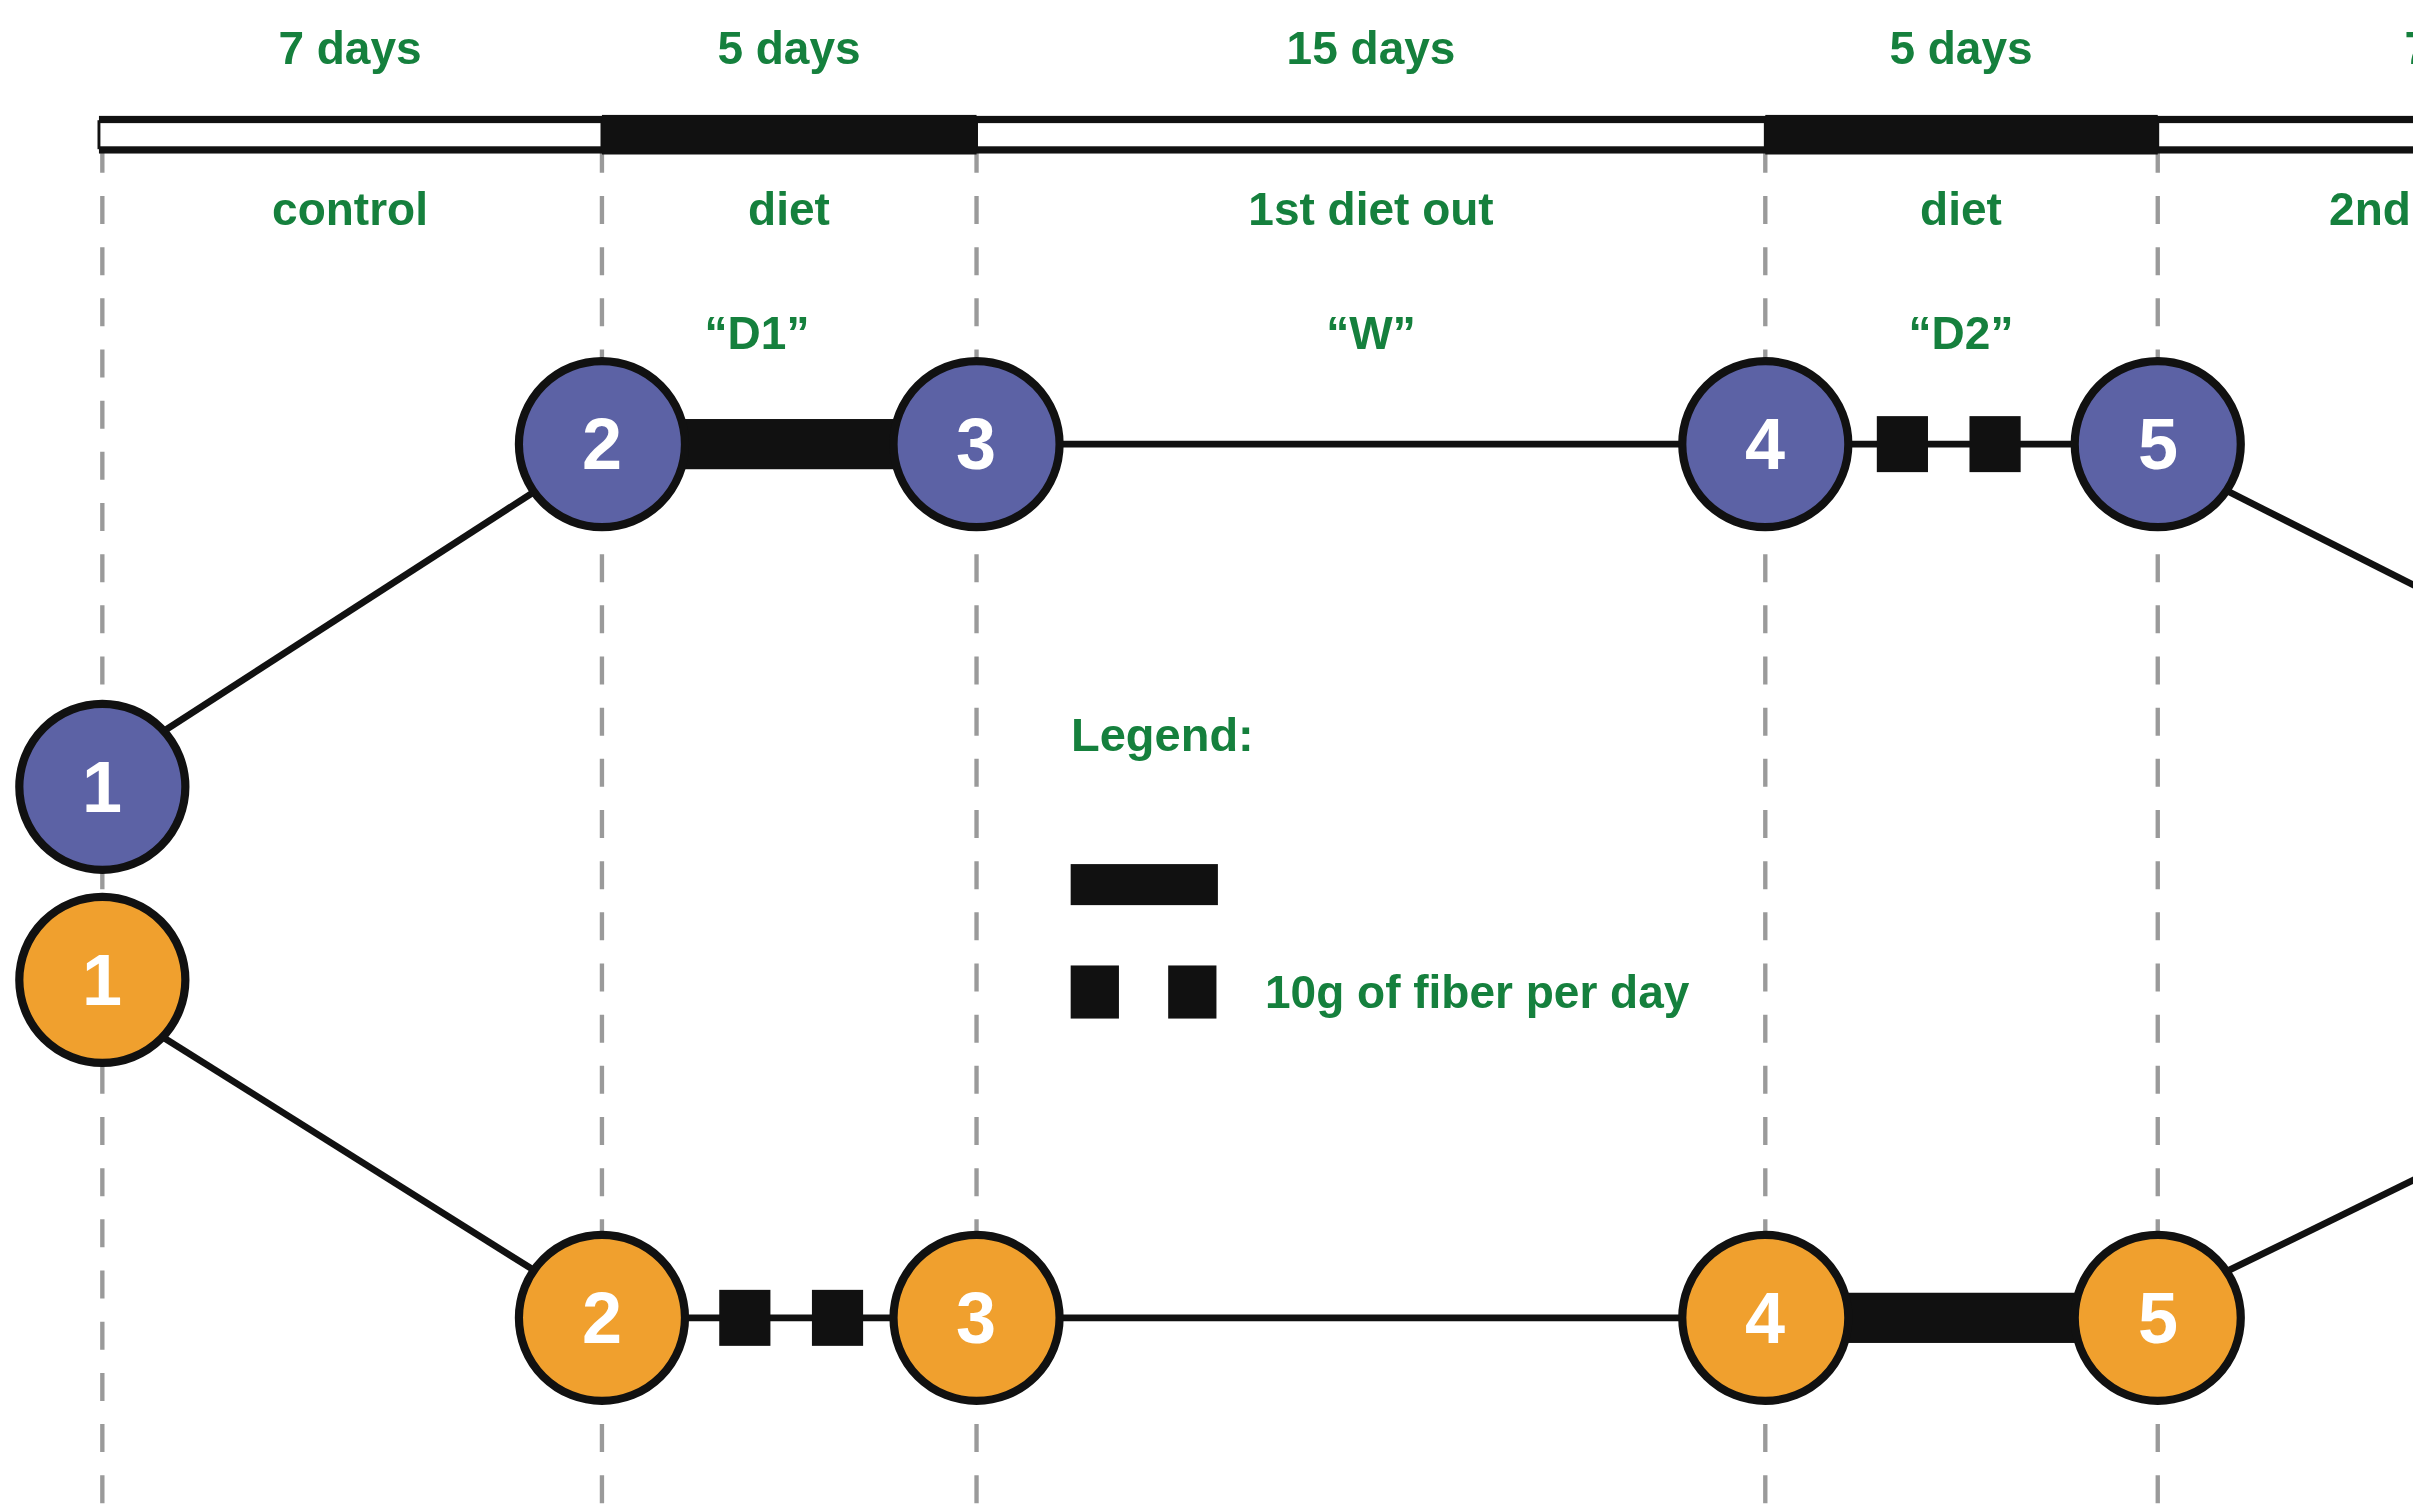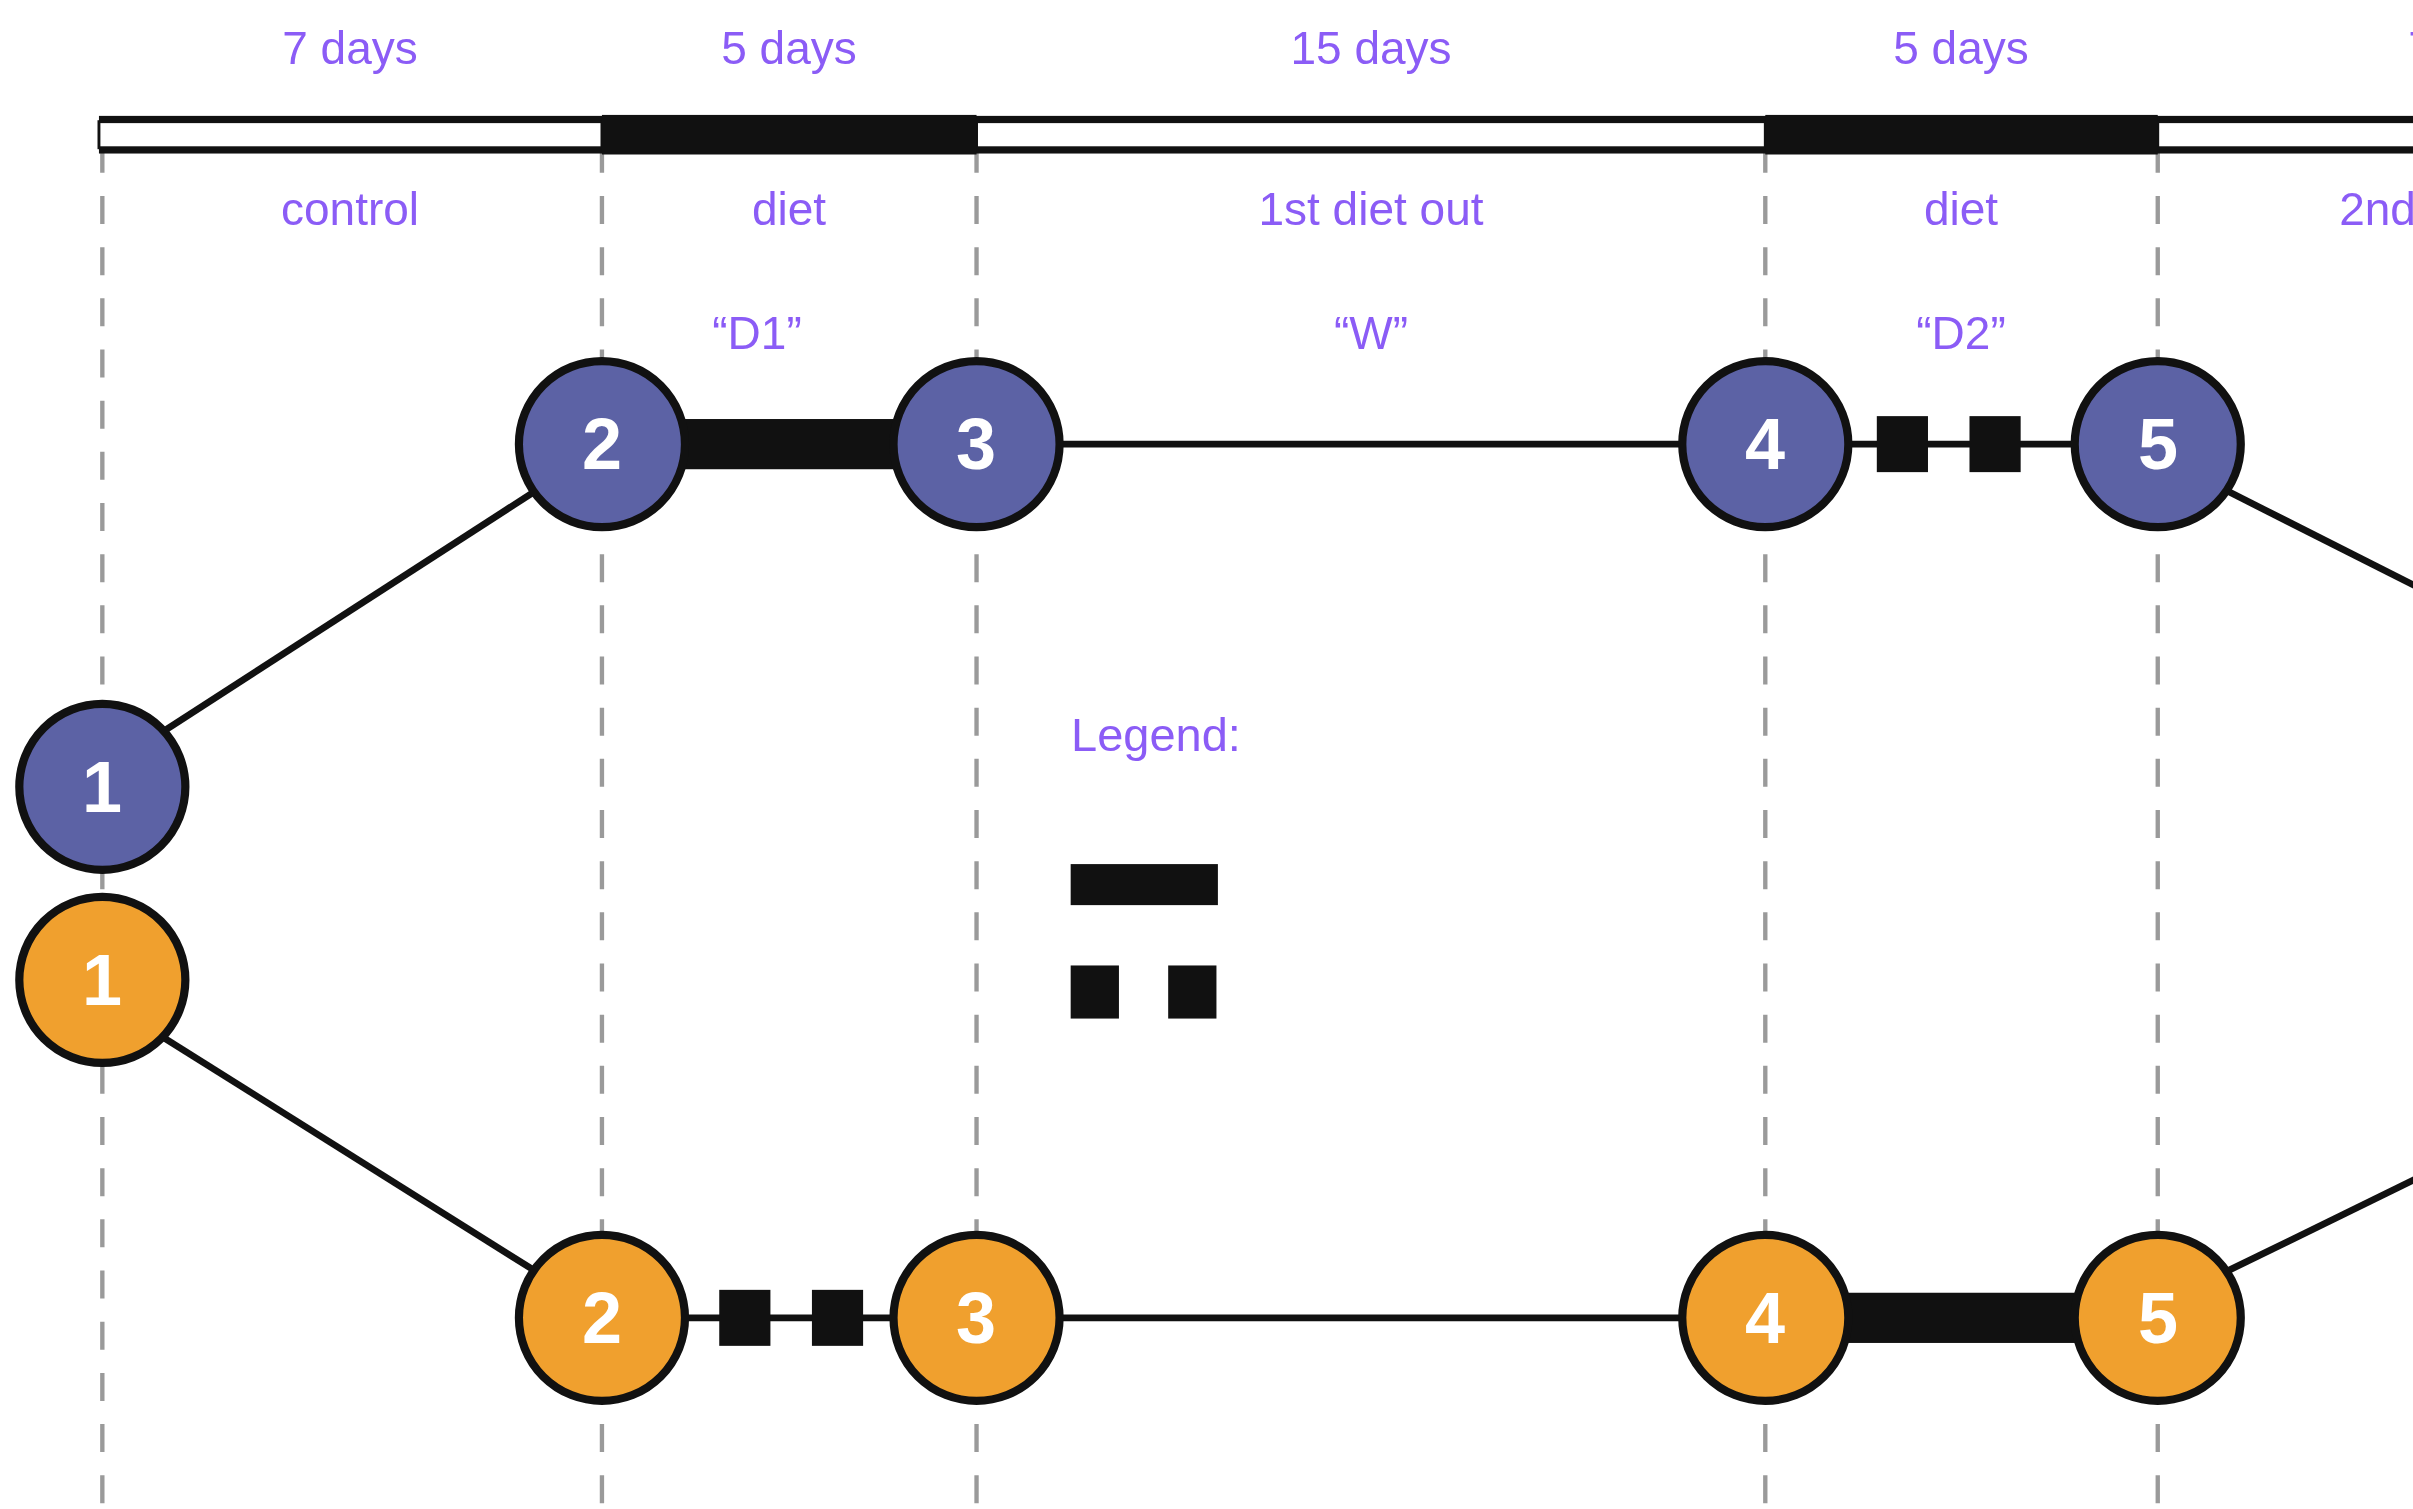--- a/index.html
+++ b/index.html
@@ -20,25 +20,26 @@
   }
   #svgroot {
     position: absolute;
     left: 0;
     top: 0;
     width: 2877px;
     height: 1510px;
   }
   .lbl {
     position: absolute;
-    color: #8b5cf6;
+    color: #15803d;
     white-space: nowrap;
     font-family: "Liberation Sans", sans-serif;
     transform: translate(-50%, -50%);
     text-align: center;
+    font-weight: bold;
   }
   .lbl-day      { font-size: 46px; }
   .lbl-phase    { font-size: 46px; }
   .lbl-quote    { font-size: 46px; }
   .lbl-legend-title { font-size: 47px; transform: translate(0, -50%); }
   .lbl-legend-item  { font-size: 46px; transform: translate(0, -50%); }
   .node-num {
     position: absolute;
     color: #ffffff;
     font-size: 72px;
@@ -149,15 +150,16 @@
   <div class="node-num" style="left:1765px; top:444px;">4</div>
   <div class="node-num" style="left:2158px; top:444px;">5</div>
 
   <div class="node-num" style="left:102px;  top:980px;">1</div>
   <div class="node-num" style="left:602px; top:1318px;">2</div>
   <div class="node-num" style="left:976px; top:1318px;">3</div>
   <div class="node-num" style="left:1765px; top:1318px;">4</div>
   <div class="node-num" style="left:2158px; top:1318px;">5</div>
 
   <div class="lbl lbl-legend-title" style="left:1071px; top:734px;">Legend:</div>
+  <div class="lbl lbl-legend-item" style="left:1265px; top:992px;">10g of fiber per day</div>
 
 </div>
 
 
 </body></html>

